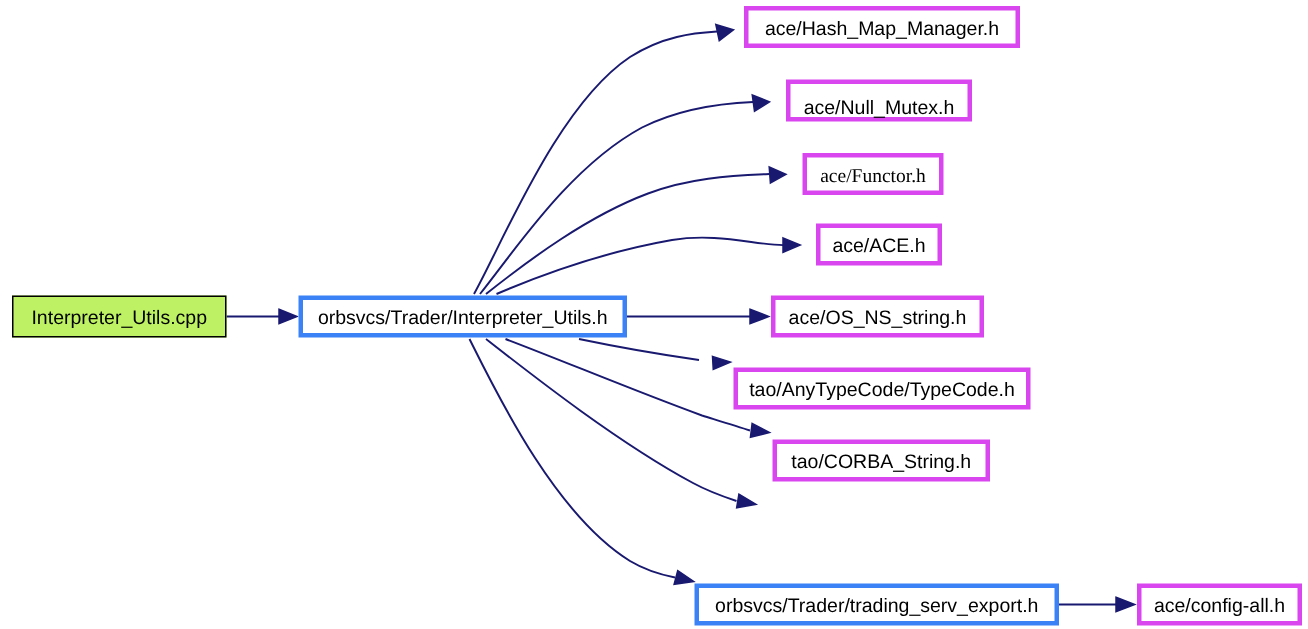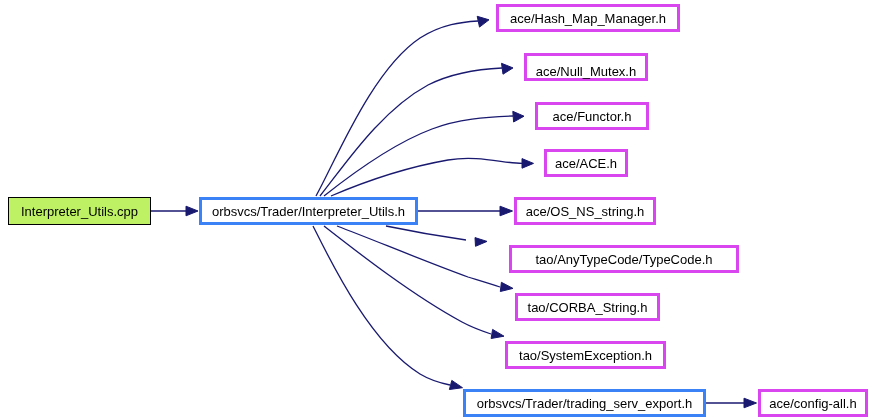--- a/index.html
+++ b/index.html
@@ -121,43 +121,40 @@
   </div>
 
   <div class="graph-node" style="left:496px; top:4px; width:184px;">
     <span class="node-label">ace/Hash_Map_Manager.h</span>
   </div>
 
   <div class="graph-node" style="left:524px; top:53px; width:124px;align-items:flex-end;">
     <span class="node-label">ace/Null_Mutex.h</span>
   </div>
 
-  <div class="graph-node" style="left:535px; top:102px; width:114px;">
+  <div class="graph-node" style="left:535px; top:102px; width:94px;font-family:Liberation Serif, serif;">
     <span class="node-label">ace/Functor.h</span>
   </div>
 
   <div class="graph-node" style="left:544px; top:149px; width:84px;">
     <span class="node-label">ace/ACE.h</span>
   </div>
 
   <div class="graph-node" style="left:514px; top:197px; width:142px;">
     <span class="node-label">ace/OS_NS_string.h</span>
   </div>
 
-  <div class="graph-node" style="left:509px; top:245px; width:230px;">
+  <div class="graph-node" style="left:489px; top:245px; width:198px;">
     <span class="node-label">tao/AnyTypeCode/TypeCode.h</span>
   </div>
 
   <div class="graph-node" style="left:515px; top:293px; width:145px;">
     <span class="node-label">tao/CORBA_String.h</span>
   </div>
 
-  <div class="graph-node" style="left:505px; top:341px; width:161px;">
-    <span class="node-label">tao/SystemException.h</span>
-  </div>
 
   <div class="graph-node node-bold" style="left:463px; top:389px; width:243px;">
     <span class="node-label">orbsvcs/Trader/trading_serv_export.h</span>
   </div>
 
   <div class="graph-node" style="left:758px; top:389px; width:110px;">
     <span class="node-label">ace/config-all.h</span>
   </div>
 
 </div>

